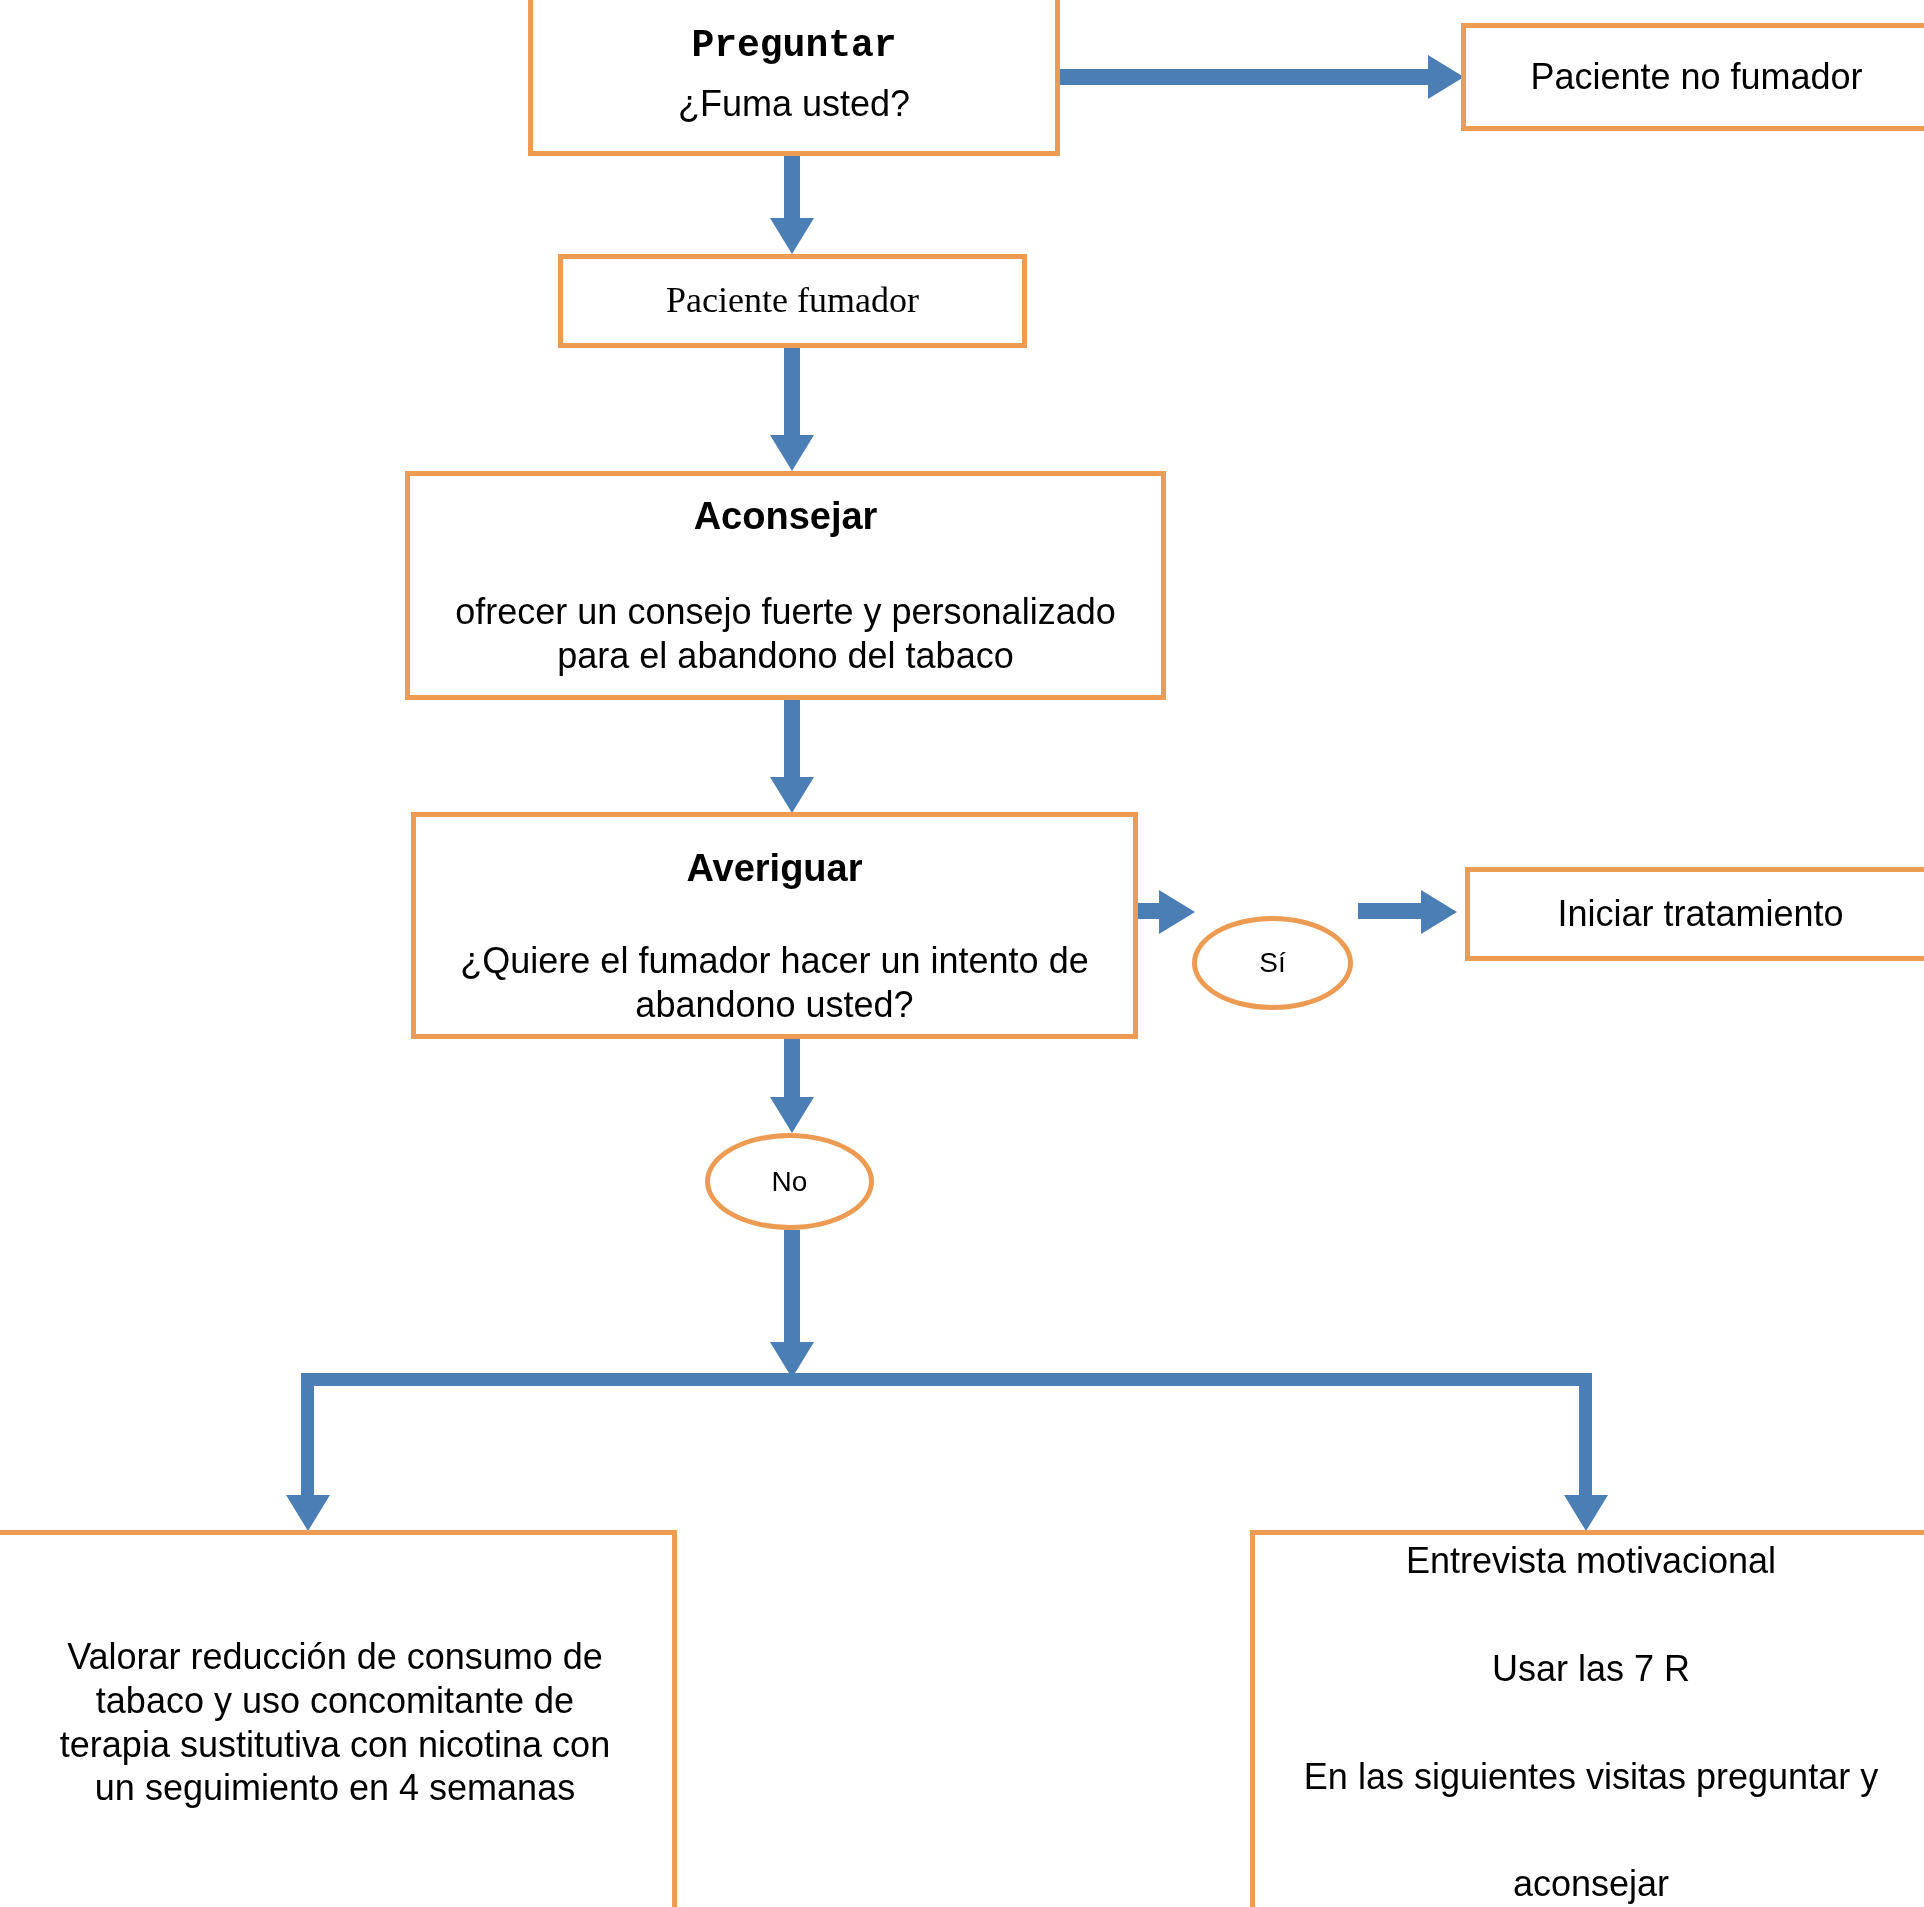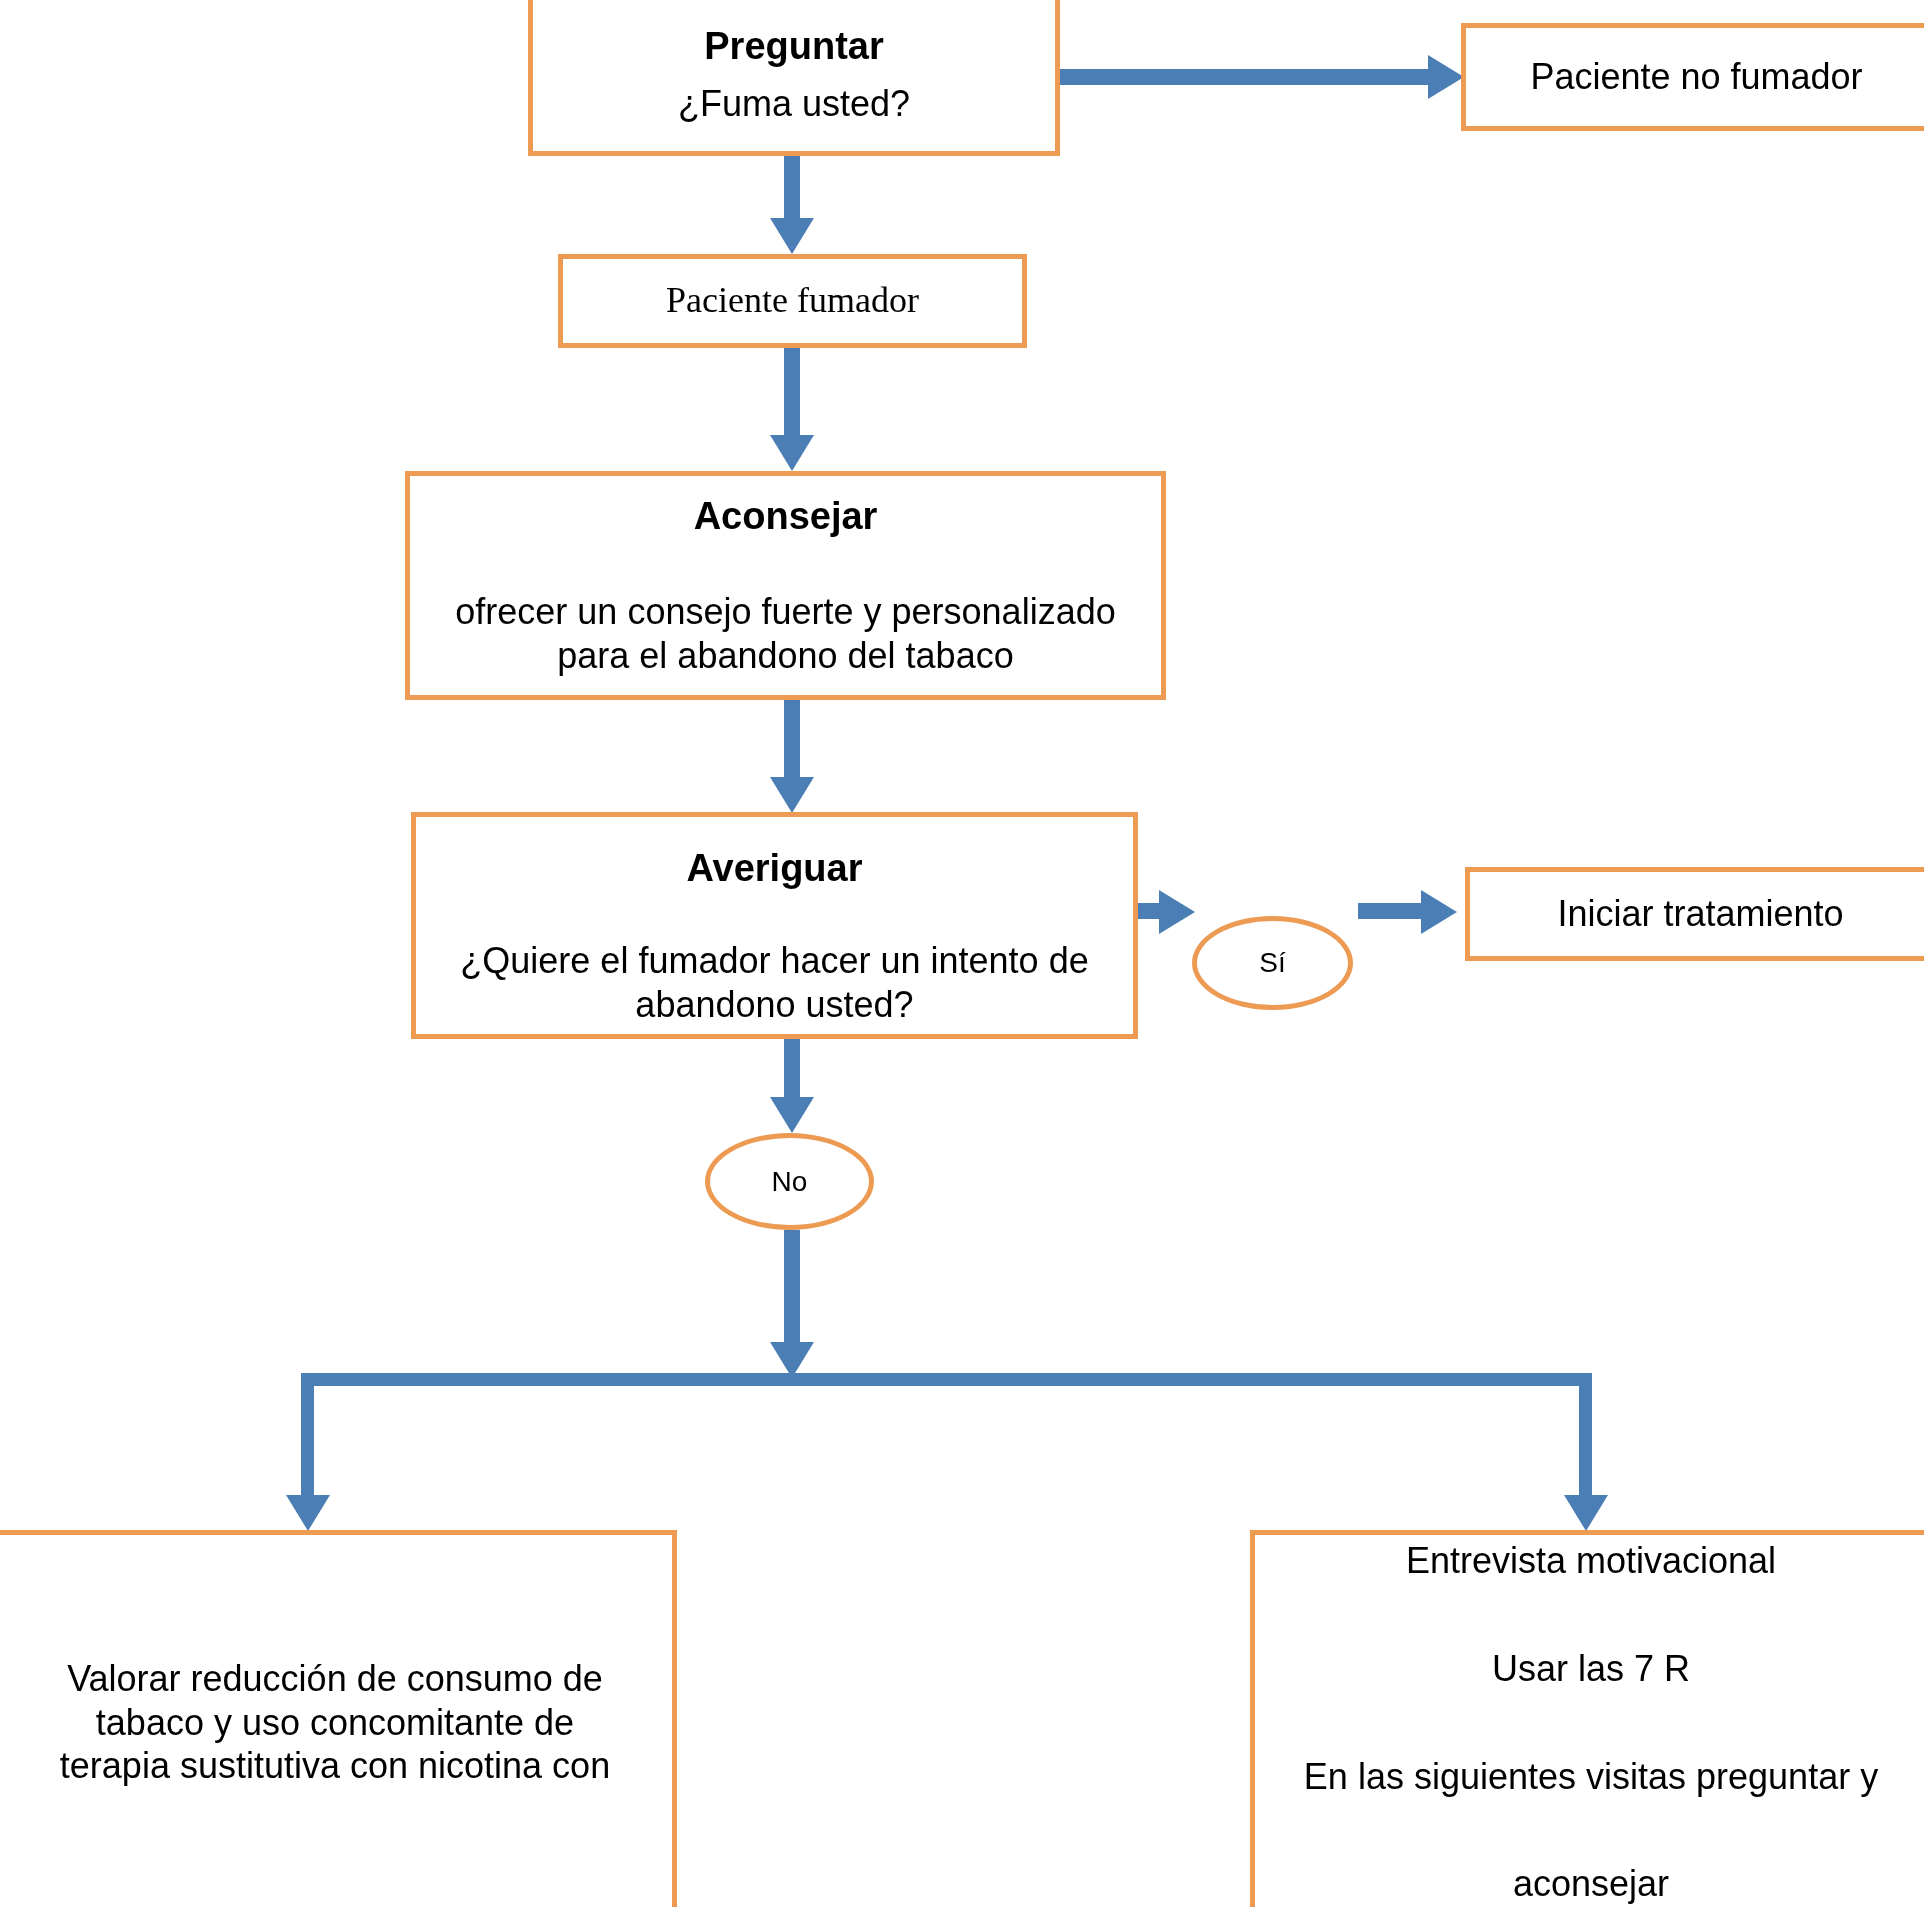--- a/index.html
+++ b/index.html
@@ -85,21 +85,21 @@
   #box-averiguar   { left: 411px;  top: 812px;  width: 727px;  height: 227px; }
   #box-iniciar     { left: 1465px; top: 867px; width: 471px;  height: 94px; }
   #box-reduccion   { left: -6.5px;   top: 1530px; width: 683px;  height: 385px; }
   #box-entrevista  { left: 1250px; top: 1530px; width: 682px;  height: 385px; }
 
   #ellipse-si      { left: 1192px; top: 916px; width: 161px;  height: 94px; text-align: center; }
   #ellipse-no      { left: 705px;  top: 1133px; width: 169px;  height: 97px; }
 
   #box-aconsejar .title { margin-bottom: 51px; }
   #box-averiguar .title { margin-bottom: 47px; margin-top: 21px; }
-  #box-preguntar .title { margin-bottom: 13px; }
+  #box-preguntar .title { margin-bottom: 13px; font-family: Liberation Mono, monospace; }
   #box-entrevista .line { margin: 32px 0; }
 </style>
 </head>
 <body>
 
 <div id="canvas">
 
   <div class="seg" style="left:1060px; top:69px; width:391px; height:16.4px;"></div>
   <div class="arrow-right" style="left:1428px; top:55px;"></div>
 
@@ -166,20 +166,21 @@
   </div>
 
   <div class="node" id="box-iniciar">
     <div class="body">Iniciar tratamiento</div>
   </div>
 
   <div class="node" id="box-reduccion">
     <div class="line">Valorar reducción de consumo de</div>
     <div class="line">tabaco y uso concomitante de</div>
     <div class="line">terapia sustitutiva con nicotina con</div>
+    <div class="line">un seguimiento en 4 semanas</div>
   </div>
 
   <div class="node" id="box-entrevista">
     <div class="line">Entrevista motivacional</div>
     <div class="line">Usar las 7 R</div>
     <div class="line">En las siguientes visitas preguntar y</div>
     <div class="line">aconsejar</div>
   </div>
 
 </div>

